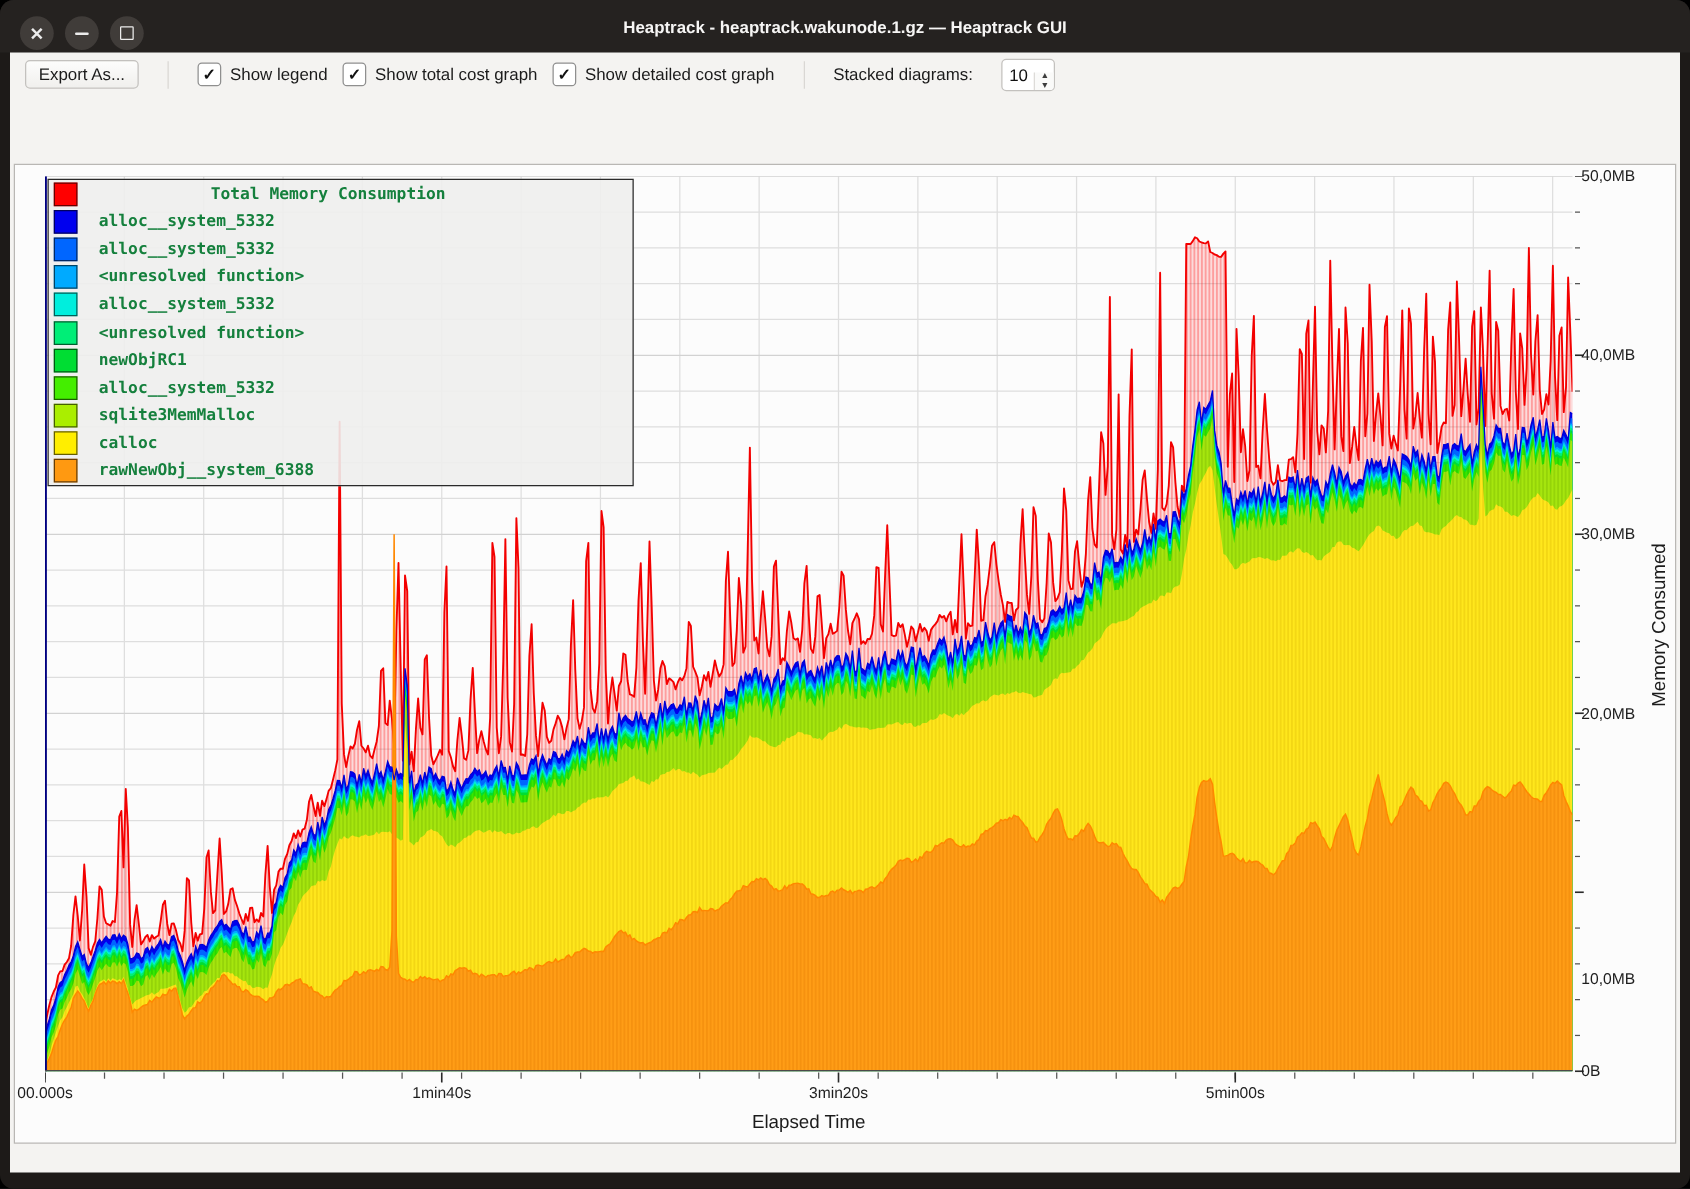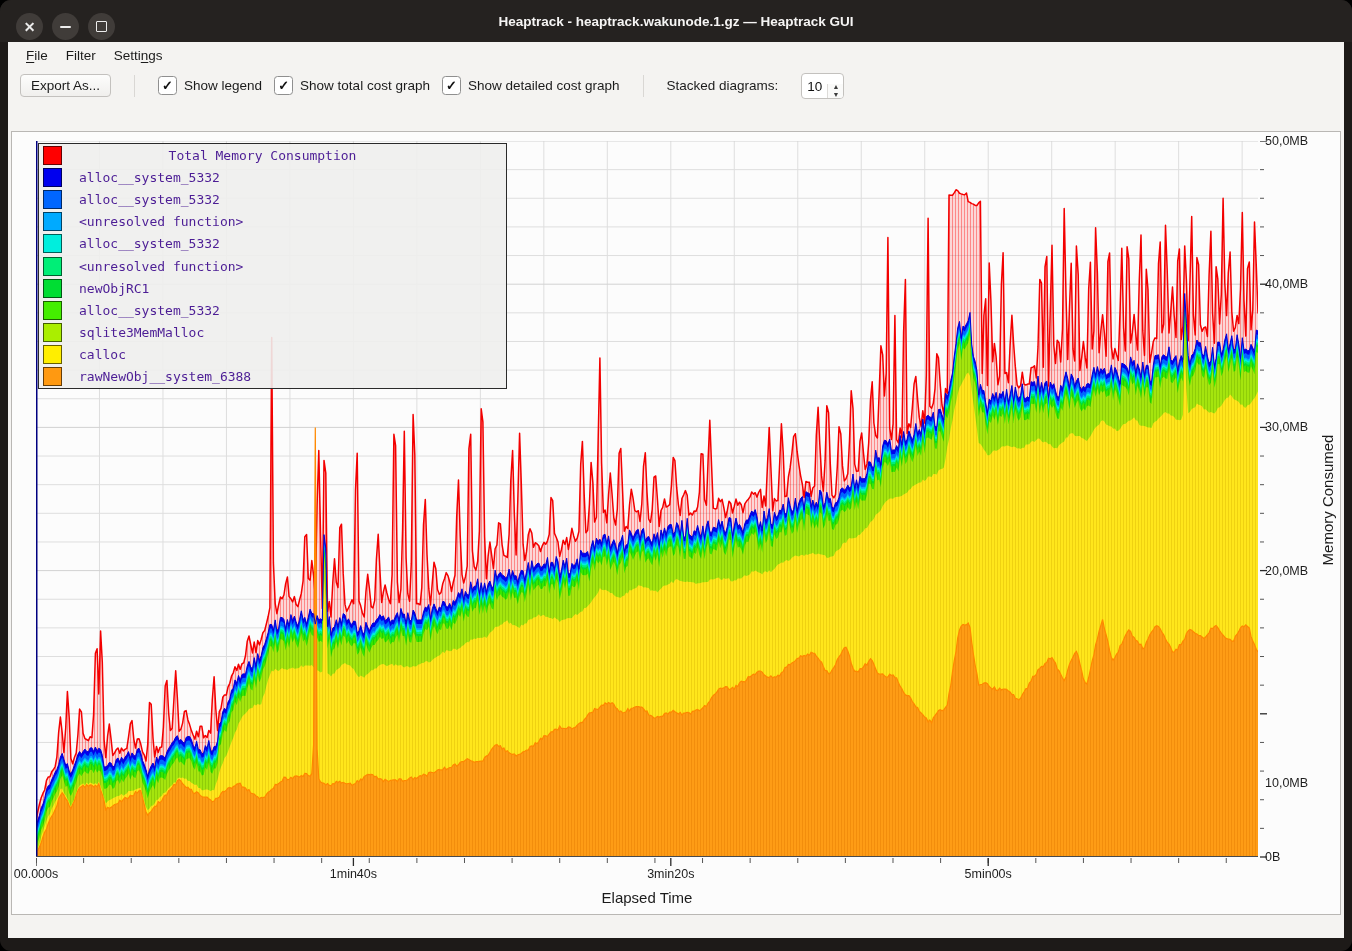--- a/index.html
+++ b/index.html
@@ -33,21 +33,21 @@
   .spinbox{display:inline-flex;height:24px;border:1px solid #c3c1be;border-radius:4px;background:#fff;overflow:hidden;align-items:flex-end;}
   .spin-val{width:25px;text-align:center;line-height:23px;font-size:13.5px;color:#111;}
   .spin-btns{width:15px;border-left:1px solid #dddbd8;display:flex;flex-direction:column;align-items:center;
     justify-content:center;gap:2px;font-size:7px;color:#3c3c3c;line-height:6px;background:#fafaf9;}
   
   .chart-widget{position:absolute;left:3px;right:3px;top:89px;bottom:23px;background:#fcfcfc;
     border:1px solid #b9b7b4;overflow:hidden;}
   #plot-svg{position:absolute;left:24px;top:9px;}
   #legend{position:absolute;left:26px;top:11px;width:467px;height:244px;background:rgba(238,238,237,0.9);
     border:1px solid #2a2a2a;display:flex;flex-direction:column;font-family:"DejaVu Sans Mono","Liberation Mono",monospace;
-    font-size:13px;color:#4c1d95;z-index:5;}
+    font-size:13px;color:#15803d;z-index:5;font-weight:bold;}
   .lg-row{flex:1;display:flex;align-items:center;padding-left:4px;gap:17px;white-space:nowrap;}
   .lg-swatch{width:17px;height:17px;border:1px solid rgba(0,0,0,0.6);flex:0 0 auto;}
   .lg-title{flex:1;text-align:center;padding-right:60px;}
   .y-tick-label{position:absolute;left:1253px;width:70px;height:17px;line-height:17px;font-size:12.5px;color:#1e1e1e;}
   .x-tick-label{position:absolute;top:734px;width:90px;height:17px;line-height:17px;font-size:12.5px;color:#1e1e1e;text-align:center;}
   .axis-title-x{position:absolute;left:24px;width:1222px;top:757px;text-align:center;font-size:15px;color:#1b1b1b;}
   .axis-title-y{position:absolute;left:1207px;top:358px;width:220px;height:20px;text-align:center;
     font-size:15px;color:#1b1b1b;transform:rotate(-90deg);}
 </style>
 </head>
@@ -63,25 +63,20 @@
           <span class="wb-min"></span>
         </div>
       <div class="win-btn">
           <span class="wb-max"></span>
         </div>
     </div>
     <div class="title">Heaptrack - heaptrack.wakunode.1.gz — Heaptrack GUI</div>
   </div>
 
   <div class="content">
-    <div class="menubar" id="menubar">
-        <div class="menu-item"><u>F</u>ile</div>
-        <div class="menu-item">Filter</div>
-        <div class="menu-item">Setti<u>n</u>gs</div>
-      </div>
     <div class="toolbar">
       <button class="btn">Export As...</button>
       <div class="tsep"></div>
       <span id="checkboxes" style="display:flex;align-items:center;gap:12px;">
           <span class="cb">
             <span class="cb-box">✓</span>
             <span>Show legend</span>
           </span>
           <span class="cb">
             <span class="cb-box">✓</span>

